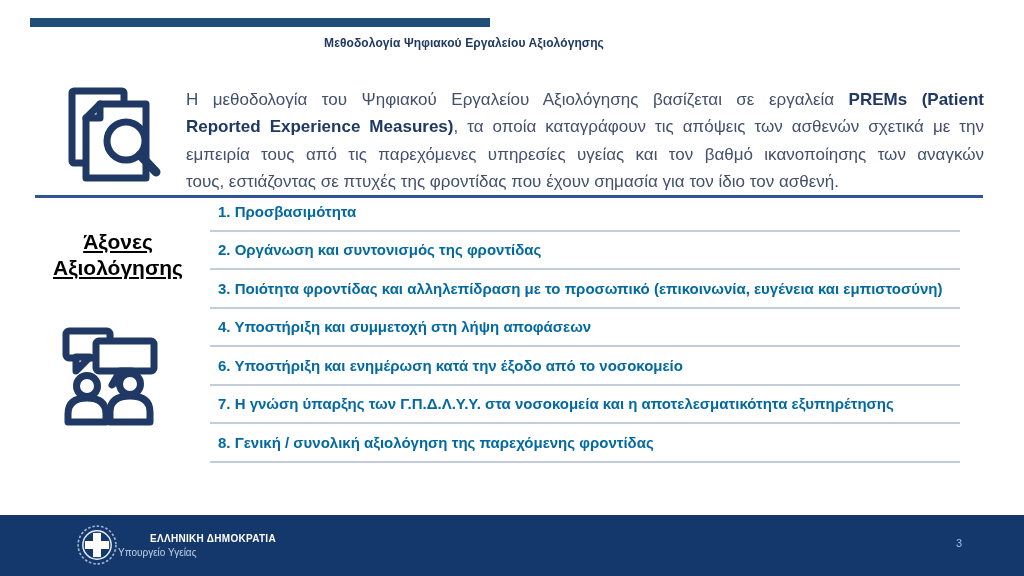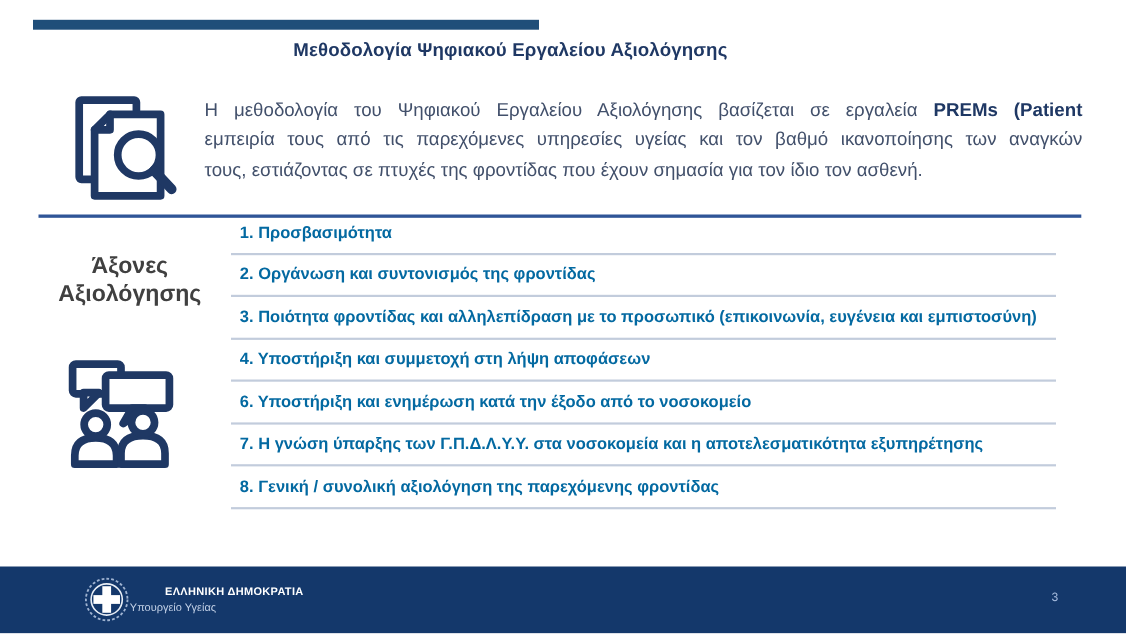--- a/index.html
+++ b/index.html
@@ -5,38 +5,38 @@
   html,body{margin:0;padding:0;background:#fff;}
   #slide{
     position:relative;width:1024px;height:576px;background:#ffffff;overflow:hidden;
     font-family:"Liberation Sans","DejaVu Sans",sans-serif;
   }
   
   .top-bar{position:absolute;left:30px;top:18px;width:460px;height:9px;background:#1F4E79;}
   
   .title{
     position:absolute;left:0;top:36px;width:928px;text-align:center;
-    font-size:17px;font-weight:bold;color:#1F3864;letter-spacing:.1px;
+    font-size:12px;font-weight:bold;color:#1F3864;letter-spacing:.1px;
   }
   
   .icon-docs{position:absolute;left:64px;top:86px;width:100px;height:98px;}
   
   .intro{
     position:absolute;left:186px;top:86px;width:798px;
     font-size:17px;line-height:27.4px;color:#42506B;
   }
   .intro .pline{text-align:justify;}
   .intro .pline.just{text-align-last:justify;}
   .intro b{color:#1F3864;font-weight:bold;}
   
   .divider{position:absolute;left:35px;top:195px;width:948px;height:3px;background:#2F5597;}
   
   .axes-label{
     position:absolute;left:33px;top:229px;width:170px;text-align:center;
-    font-size:21px;line-height:26px;font-weight:bold;color:#404040;
+    font-size:21px;line-height:26px;font-weight:bold;color:#000000;text-decoration:underline;
   }
   
   .icon-people{position:absolute;left:60px;top:326px;width:104px;height:100px;}
   
   .axes-list{position:absolute;left:210px;top:193px;width:750px;}
   .axes-list .row{
     height:38.5px;border-bottom:2px solid #C2CCDC;
     display:flex;align-items:center;padding-left:8px;box-sizing:border-box;
     font-size:15px;font-weight:bold;color:#0369a1;white-space:nowrap;
   }
@@ -61,20 +61,21 @@
   <svg class="icon-docs" viewBox="0 0 100 98" aria-hidden="true">
     <rect class="stroke" x="8" y="5" width="52" height="72" rx="2"></rect>
     <path class="stroke" d="M36 18 H82 V92 H22 V32 Z"></path>
     <path class="stroke nofill" d="M36 18 V32 H22"></path>
     <circle class="stroke" cx="62" cy="55" r="19"></circle>
     <path class="stroke" d="M76 69 L92 86" style="stroke-width:9"></path>
   </svg>
 
   <div class="intro">
     <div class="pline just"><span>Η μεθοδολογία του Ψηφιακού Εργαλείου Αξιολόγησης βασίζεται σε εργαλεία</span> <b>PREMs (Patient</b></div>
+    <div class="pline just"><b>Reported Experience Measures)</b><span>, τα οποία καταγράφουν τις απόψεις των ασθενών σχετικά με την</span></div>
     <div class="pline just">εμπειρία τους από τις παρεχόμενες υπηρεσίες υγείας και τον βαθμό ικανοποίησης των αναγκών</div>
     <div class="pline">τους, εστιάζοντας σε πτυχές της φροντίδας που έχουν σημασία για τον ίδιο τον ασθενή.</div>
   </div>
 
   <div class="divider"></div>
 
   <div class="axes-label">
     <div>Άξονες</div>
     <div>Αξιολόγησης</div>
   </div>

